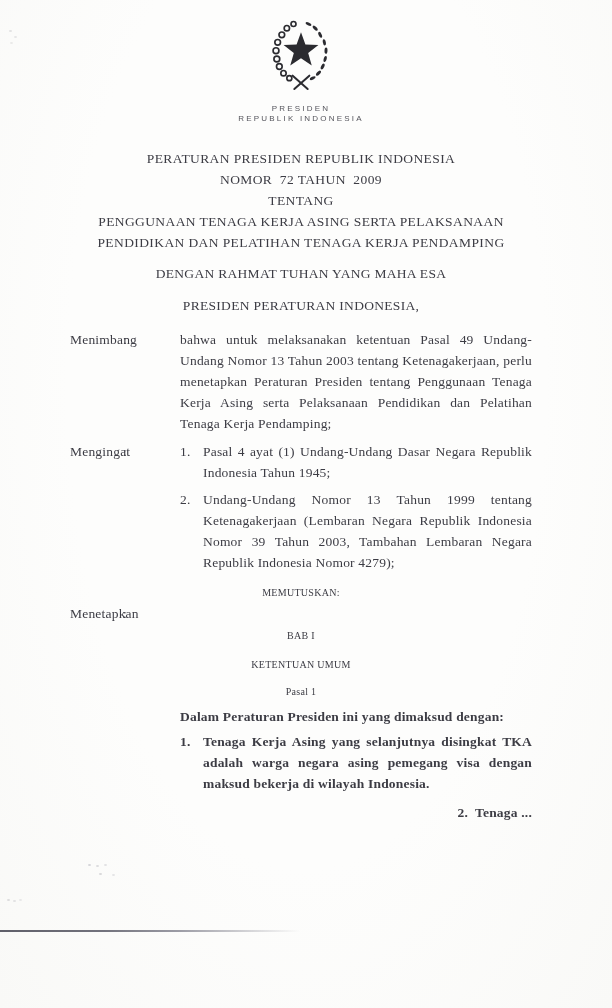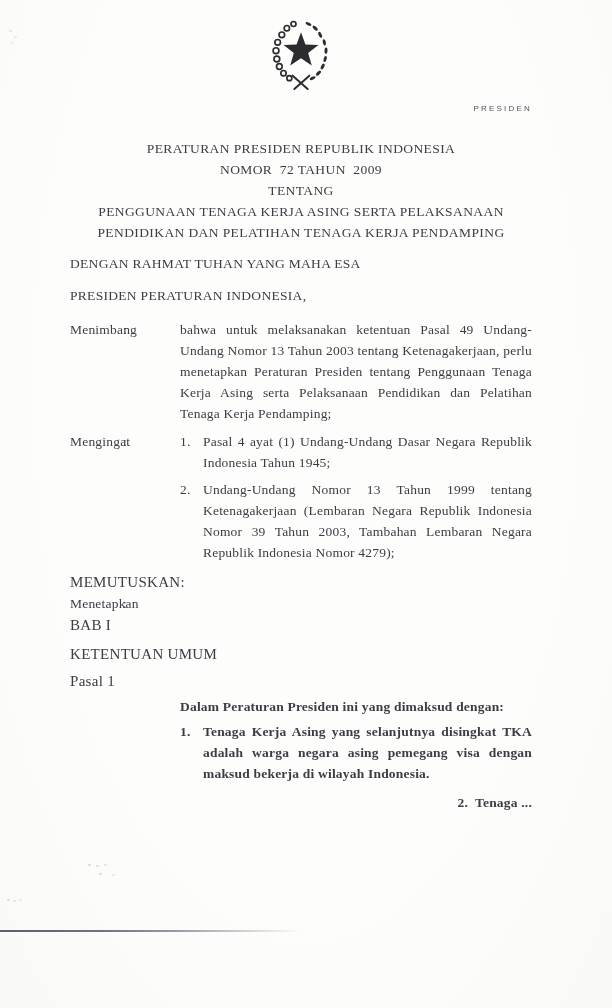--- a/index.html
+++ b/index.html
@@ -8,27 +8,27 @@
     width:612px; height:1008px;
     margin:0 auto;
     background: radial-gradient(ellipse at 50% 38%, #fdfdfc 55%, #f9f9f7 100%);
     overflow:hidden;
     font-family:"Liberation Serif","DejaVu Serif",serif;
     color:#3c3c44;
   }
   .content {
     position:absolute; top:0; left:70px; right:80px;
   }
-  .center { }
+  .center { text-align:center; }
   .emblem-wrap { margin-top:14px; text-align:center; }
   .letterhead {
     margin-top:6px;
     font-family:"Liberation Sans","DejaVu Sans",sans-serif;
     font-size:8px; line-height:10px; letter-spacing:2.2px;
-    color:#55555c; text-align:right;
+    color:#55555c; text-align:center;
   }
   .title-block {
     margin-top:24px;
     font-size:13.5px; line-height:21px; letter-spacing:0.4px;
     text-align:center;
   }
   .pre { white-space:pre-wrap; }
   .invocation { margin-top:10px; font-size:13.5px; line-height:21px; letter-spacing:0.3px; }
   .authority  { margin-top:11px; font-size:13.5px; line-height:21px; letter-spacing:0.3px; }
   .body-text { font-size:13.5px; line-height:21px; letter-spacing:0.2px; }
@@ -41,21 +41,21 @@
   .row-menimbang { margin-top:13px; }
   .row-mengingat { margin-top:7px; }
   .num-item {
     display:grid;
     grid-template-columns:23px 1fr;
   }
   .num-item .para { text-align:justify; }
   .num-item + .num-item { margin-top:6px; }
   .memutuskan { margin-top:9px; font-size:13.5px; line-height:21px; letter-spacing:0.3px; }
   .row-menetapkan .para { text-align:justify; }
-  .heading { font-size:15px; line-height:21px; letter-spacing:0.3px;font-family:Liberation Serif, serif; }
+  .heading { font-size:10px; line-height:21px; letter-spacing:0.3px;font-family:Liberation Serif, serif; }
   .bab { margin-top:1px; }
   .chapter-title { margin-top:8px; }
   .pasal { margin-top:6px; }
   .pasal1-body { margin-left:110px;font-weight:bold; }
   .intro { margin-top:4px; }
   .pasal1-body .num-item { margin-top:4px; }
   .catchword {
     margin-top:8px;
     font-size:13.5px; line-height:21px;
     text-align:right; white-space:pre-wrap;
@@ -116,20 +116,21 @@
         <polygon fill="#2b2b30" points="50,22 55.3,36.7 70.9,37.2 58.6,46.8 62.9,61.8 50,53 37.1,61.8 41.4,46.8 29.1,37.2 44.7,36.7"></polygon>
         <g stroke="#2b2b30" stroke-width="2.4" stroke-linecap="round">
           <path d="M42,90 L60,74"></path>
           <path d="M58,90 L40,74"></path>
         </g>
       </svg>
     </div>
 
     <div class="letterhead">
       <div>PRESIDEN</div>
+      <div>REPUBLIK INDONESIA</div>
     </div>
 
     <div class="title-block">
       <div>PERATURAN PRESIDEN REPUBLIK INDONESIA</div>
       <div class="pre">NOMOR  72 TAHUN  2009</div>
       <div>TENTANG</div>
       <div>PENGGUNAAN TENAGA KERJA ASING SERTA PELAKSANAAN</div>
       <div>PENDIDIKAN DAN PELATIHAN TENAGA KERJA PENDAMPING</div>
     </div>
 

